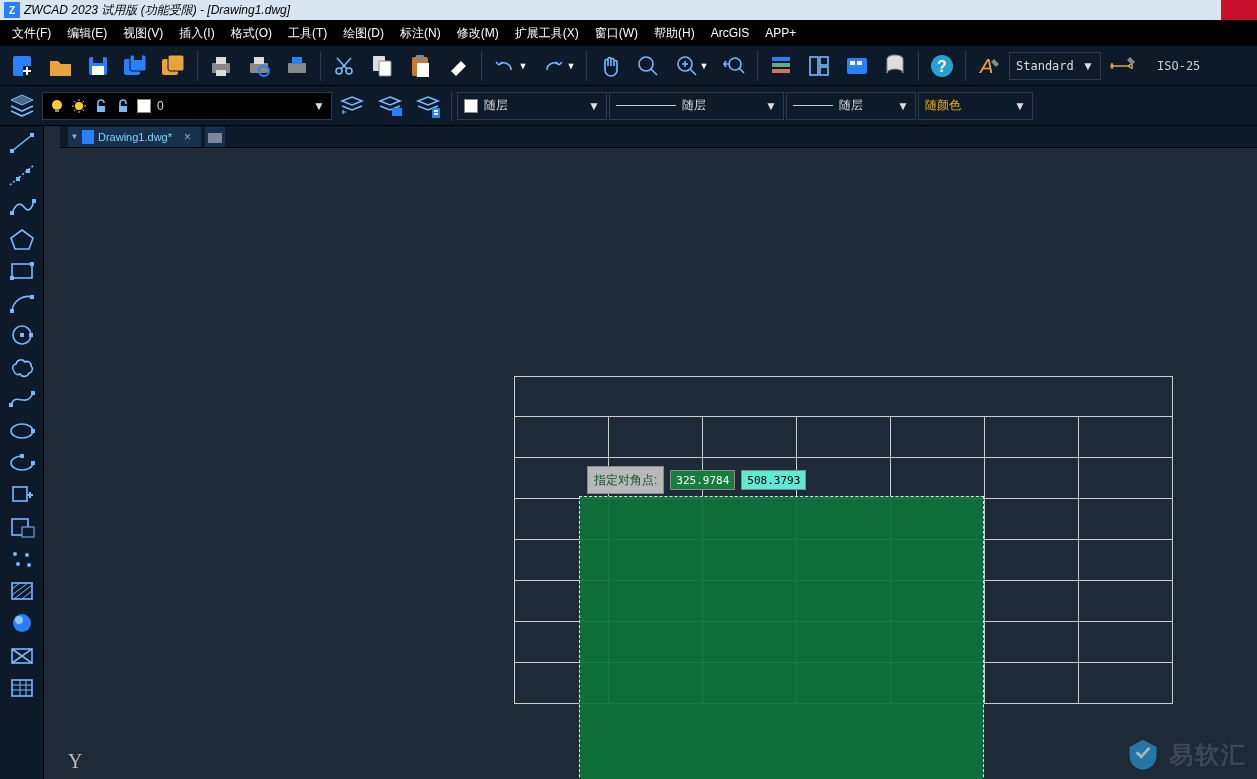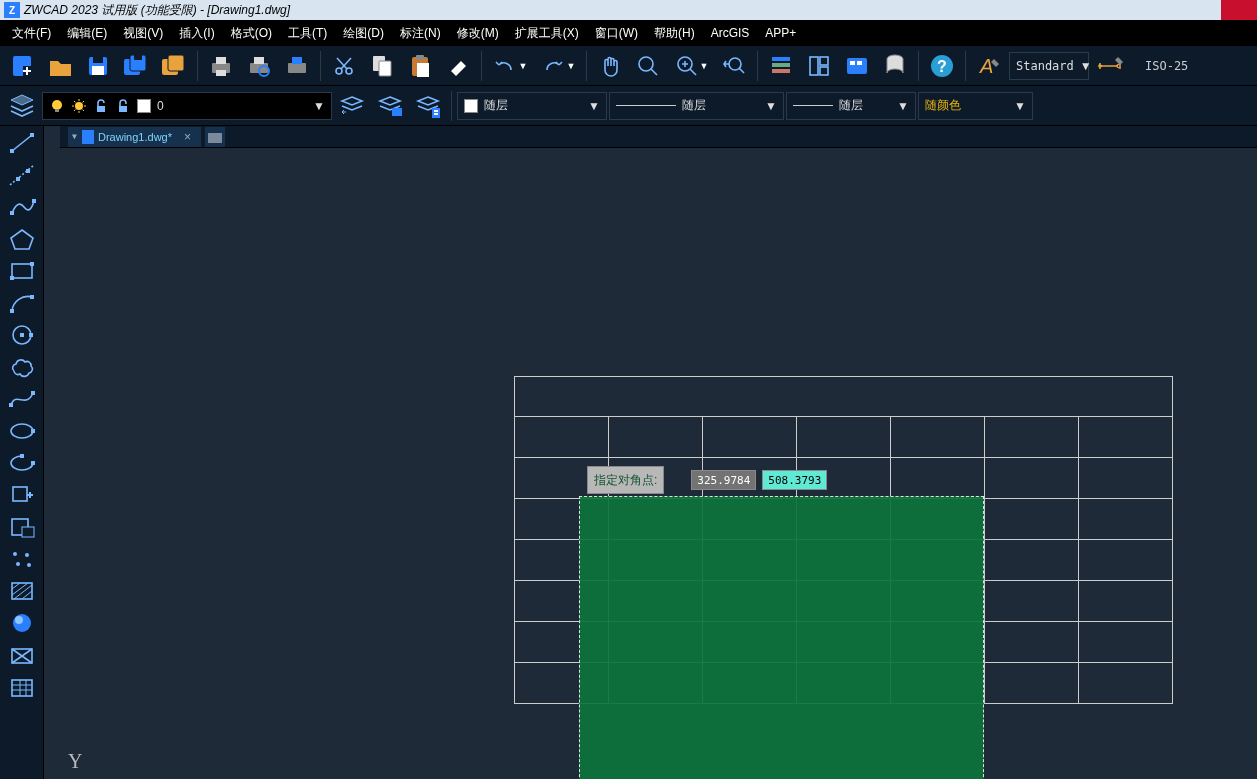--- a/index.html
+++ b/index.html
@@ -40,21 +40,21 @@
 .drawing { position: absolute; inset: 22px 0 0 0; }
 .grid-table { position: absolute; left: 470px; top: 228px; border-collapse: collapse; }
 .grid-table td { width: 94px; height: 41px; border: 1px solid #ccc; }
 .grid-table tr:first-child td { height: 40px; }
 
 .selection-rect { position: absolute; left: 535px; top: 348px; width: 405px; height: 286px; background: rgba(12,115,60,0.92); border: 1px dashed #e0e0e0; }
 
 .dyn-input { position: absolute; left: 518px; top: 318px; display: flex; align-items: center; gap: 6px; }
 .dyn-label { background: #b8b8b8; border: 1px solid #888; color: #14532d; font-size: 12px; padding: 2px 6px; height: 28px; display:flex; align-items:center;margin-left:25px; }
 .dyn-field { background: #5eead4; border: 1px solid #888; color: #000; font-size: 11px; font-family: Consolas, monospace; padding: 2px 5px; height: 20px; display:flex; align-items:center; }
-.dyn-field.active { color: #fff; background: #737373; margin-left: 21px; }
+.dyn-field.active { color: #fff; background: #15803d; }
 
 .ucs-y { position: absolute; left: 24px; bottom: 6px; font-size: 20px; color: #bbb; font-family: serif; }
 
 
 .watermark { position: absolute; right: 10px; bottom: 6px; display: flex; align-items: center; gap: 8px; color: #4a5a6a; font-size: 24px; font-weight: bold; letter-spacing: 2px; opacity: 0.65; }
 .watermark .wm-icon { width: 36px; height: 36px; }
 
 
 svg { display: block; }
 .stk { stroke: #7ab8ff; stroke-width: 1.6; fill: none; }
@@ -244,21 +244,21 @@
         <text x="13" y="19" text-anchor="middle" fill="#fff" font-size="16" font-weight="bold">?</text>
       </svg>
   </div>
   <div class="tool-sep"></div>
   <div class="tool-btn">
     <svg width="26" height="26">
         <text x="4" y="20" fill="#e8a33d" font-size="20" font-family="serif" font-style="italic">A</text>
         <path d="M18 6 l5 5 -3 3 -5 -5 z" fill="#888"></path>
       </svg>
   </div>
-  <div class="combo" style="width:80px">
+  <div class="combo" style="width:92px">
     <span style="font-family:Consolas,monospace">Standard</span>
     <span class="caret">▼</span>
   </div>
   <div class="tool-btn">
     <svg width="30" height="26">
         <path d="M4 13 h20 M6 10 v6 M26 10 v6 M8 13 l-3 -2 m3 2 l-3 2 M22 13 l3 -2 m-3 2 l3 2" stroke="#e8a33d" stroke-width="1.5" fill="none"></path>
         <path d="M24 4 l5 5 -3 3 -5 -5 z" fill="#888"></path>
       </svg>
   </div>
   <span style="color:#ccc;font-size:12px;font-family:Consolas,monospace;margin-left:16px">ISO-25</span>
@@ -553,15 +553,22 @@
       <div class="selection-rect"></div>
 
       <div class="dyn-input">
         <div class="dyn-label">指定对角点:</div>
         <div class="dyn-field active">325.9784</div>
         <div class="dyn-field">508.3793</div>
       </div>
 
       <div class="ucs-y">Y</div>
 
+      <div class="watermark">
+        <svg class="wm-icon" viewBox="0 0 40 40">
+            <path d="M20 3 L35 11 v10 a15 15 0 0 1 -15 15 a15 15 0 0 1 -15 -15 v-10 z" fill="#2aa0e0"></path>
+            <path d="M13 17 l5 5 l9 -10" stroke="#fff" stroke-width="3" fill="none"></path>
+          </svg>
+        <span>易软汇</span>
+      </div>
     </div>
   </div>
 </div>
 
 </body></html>

